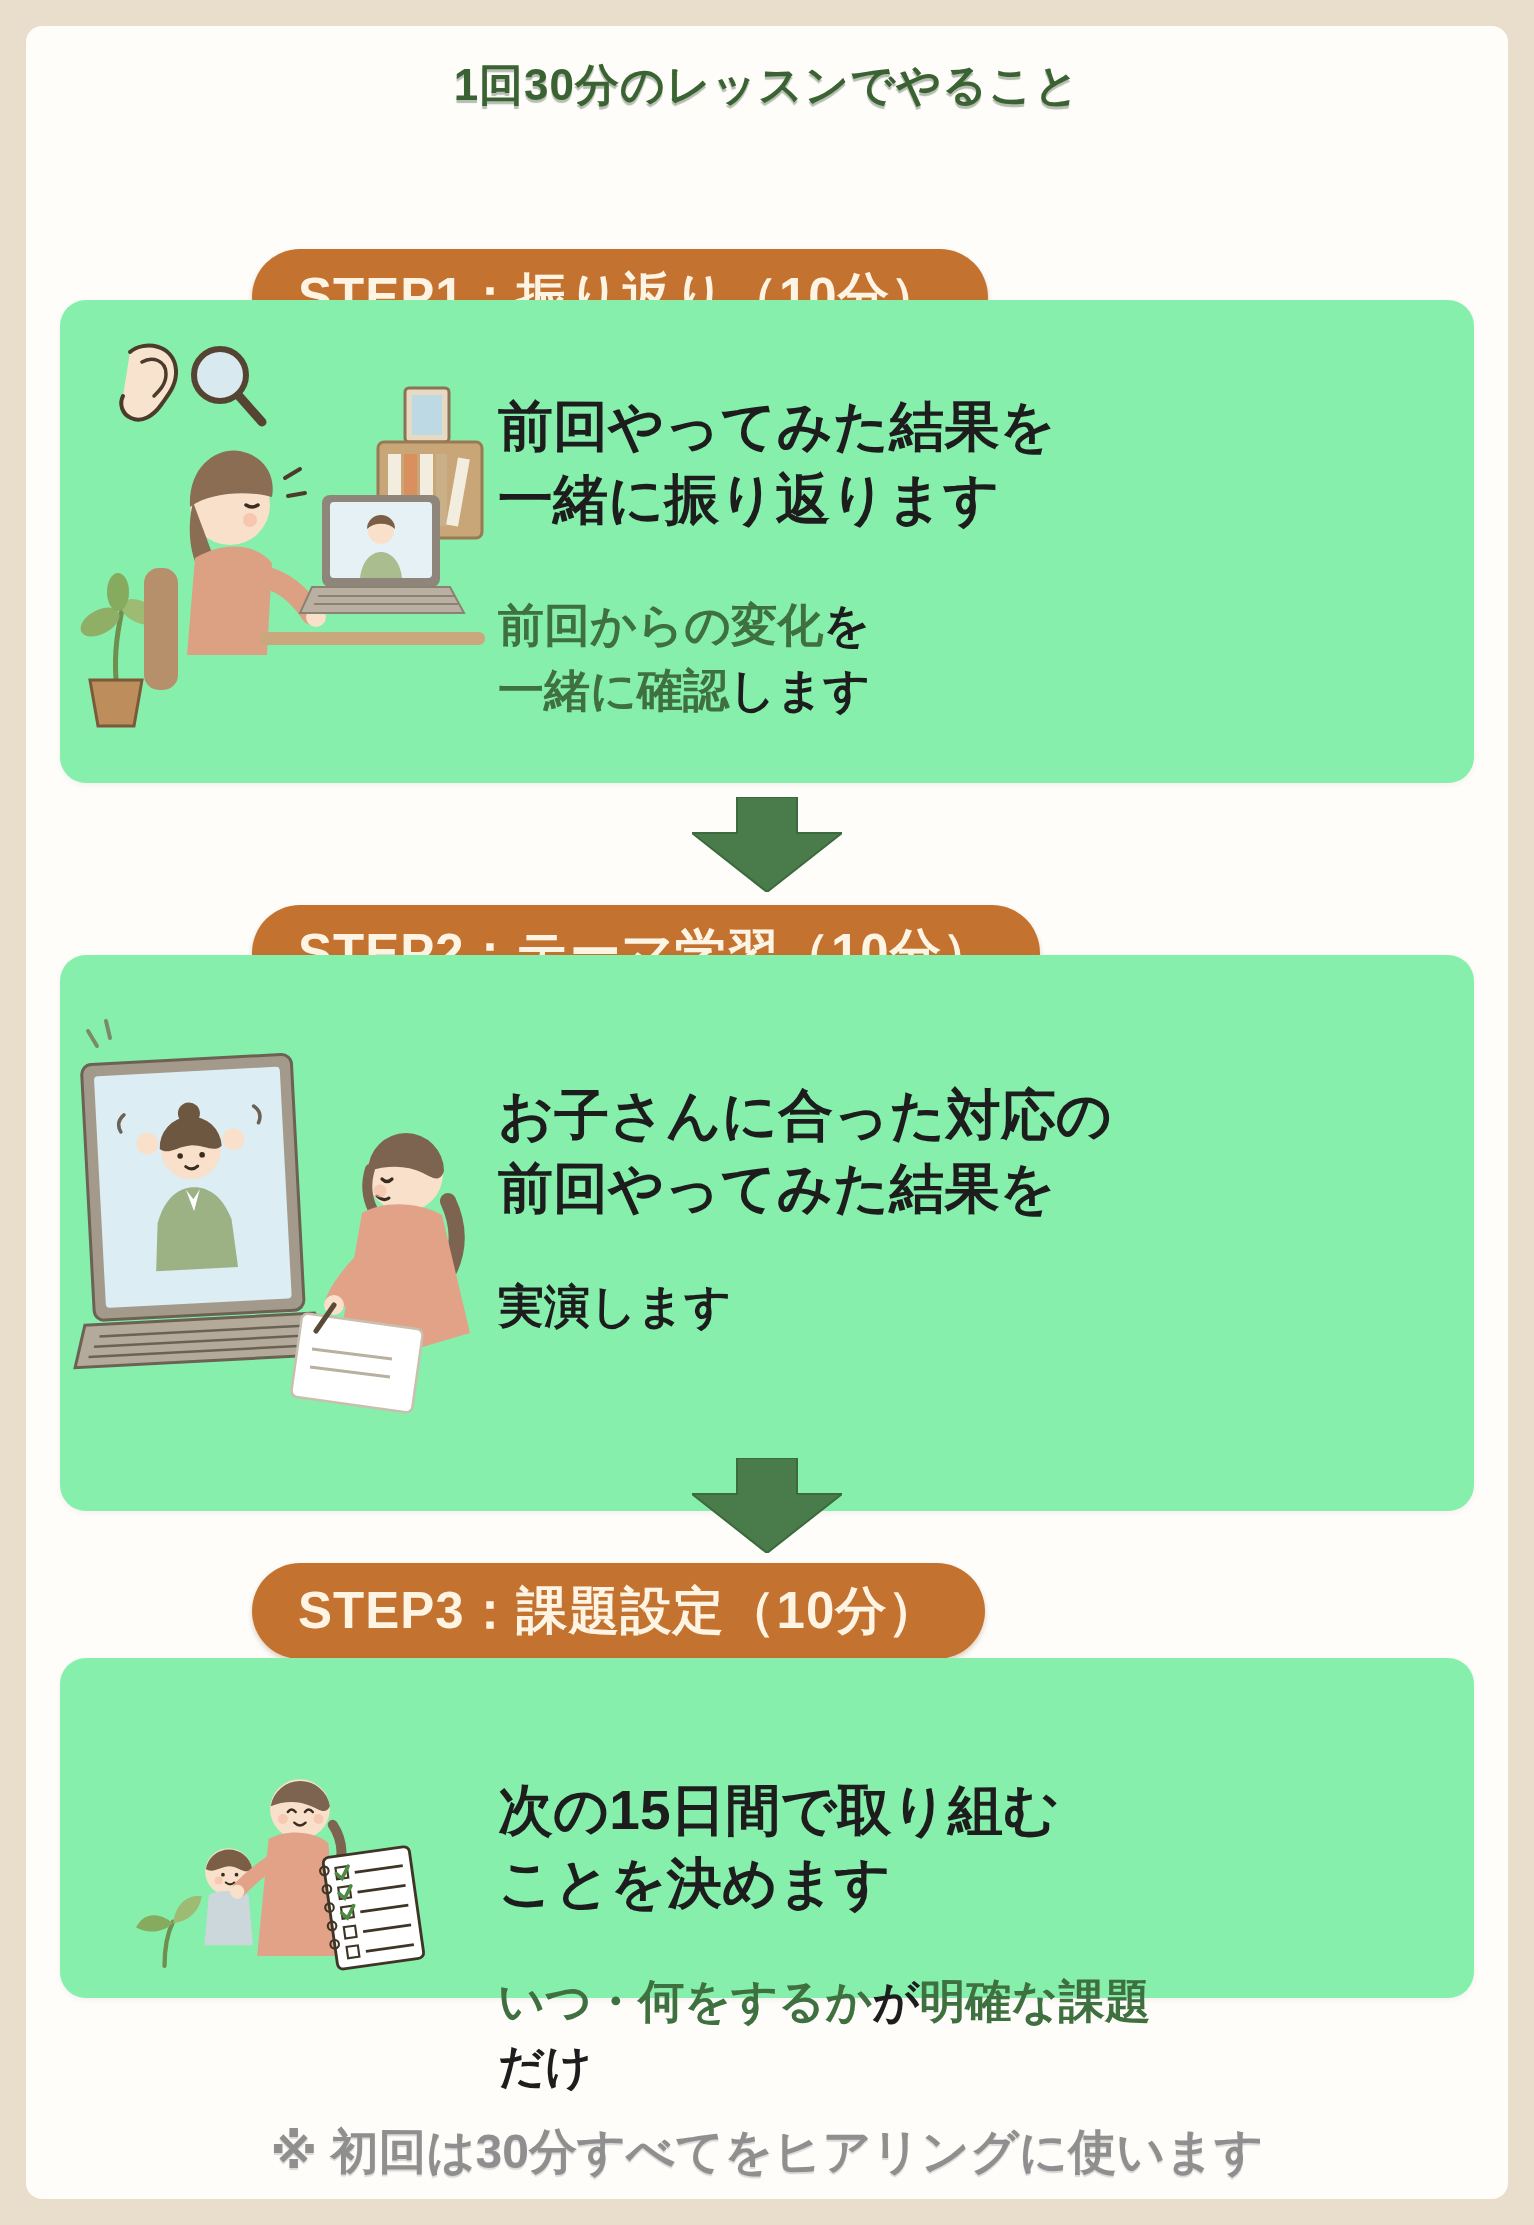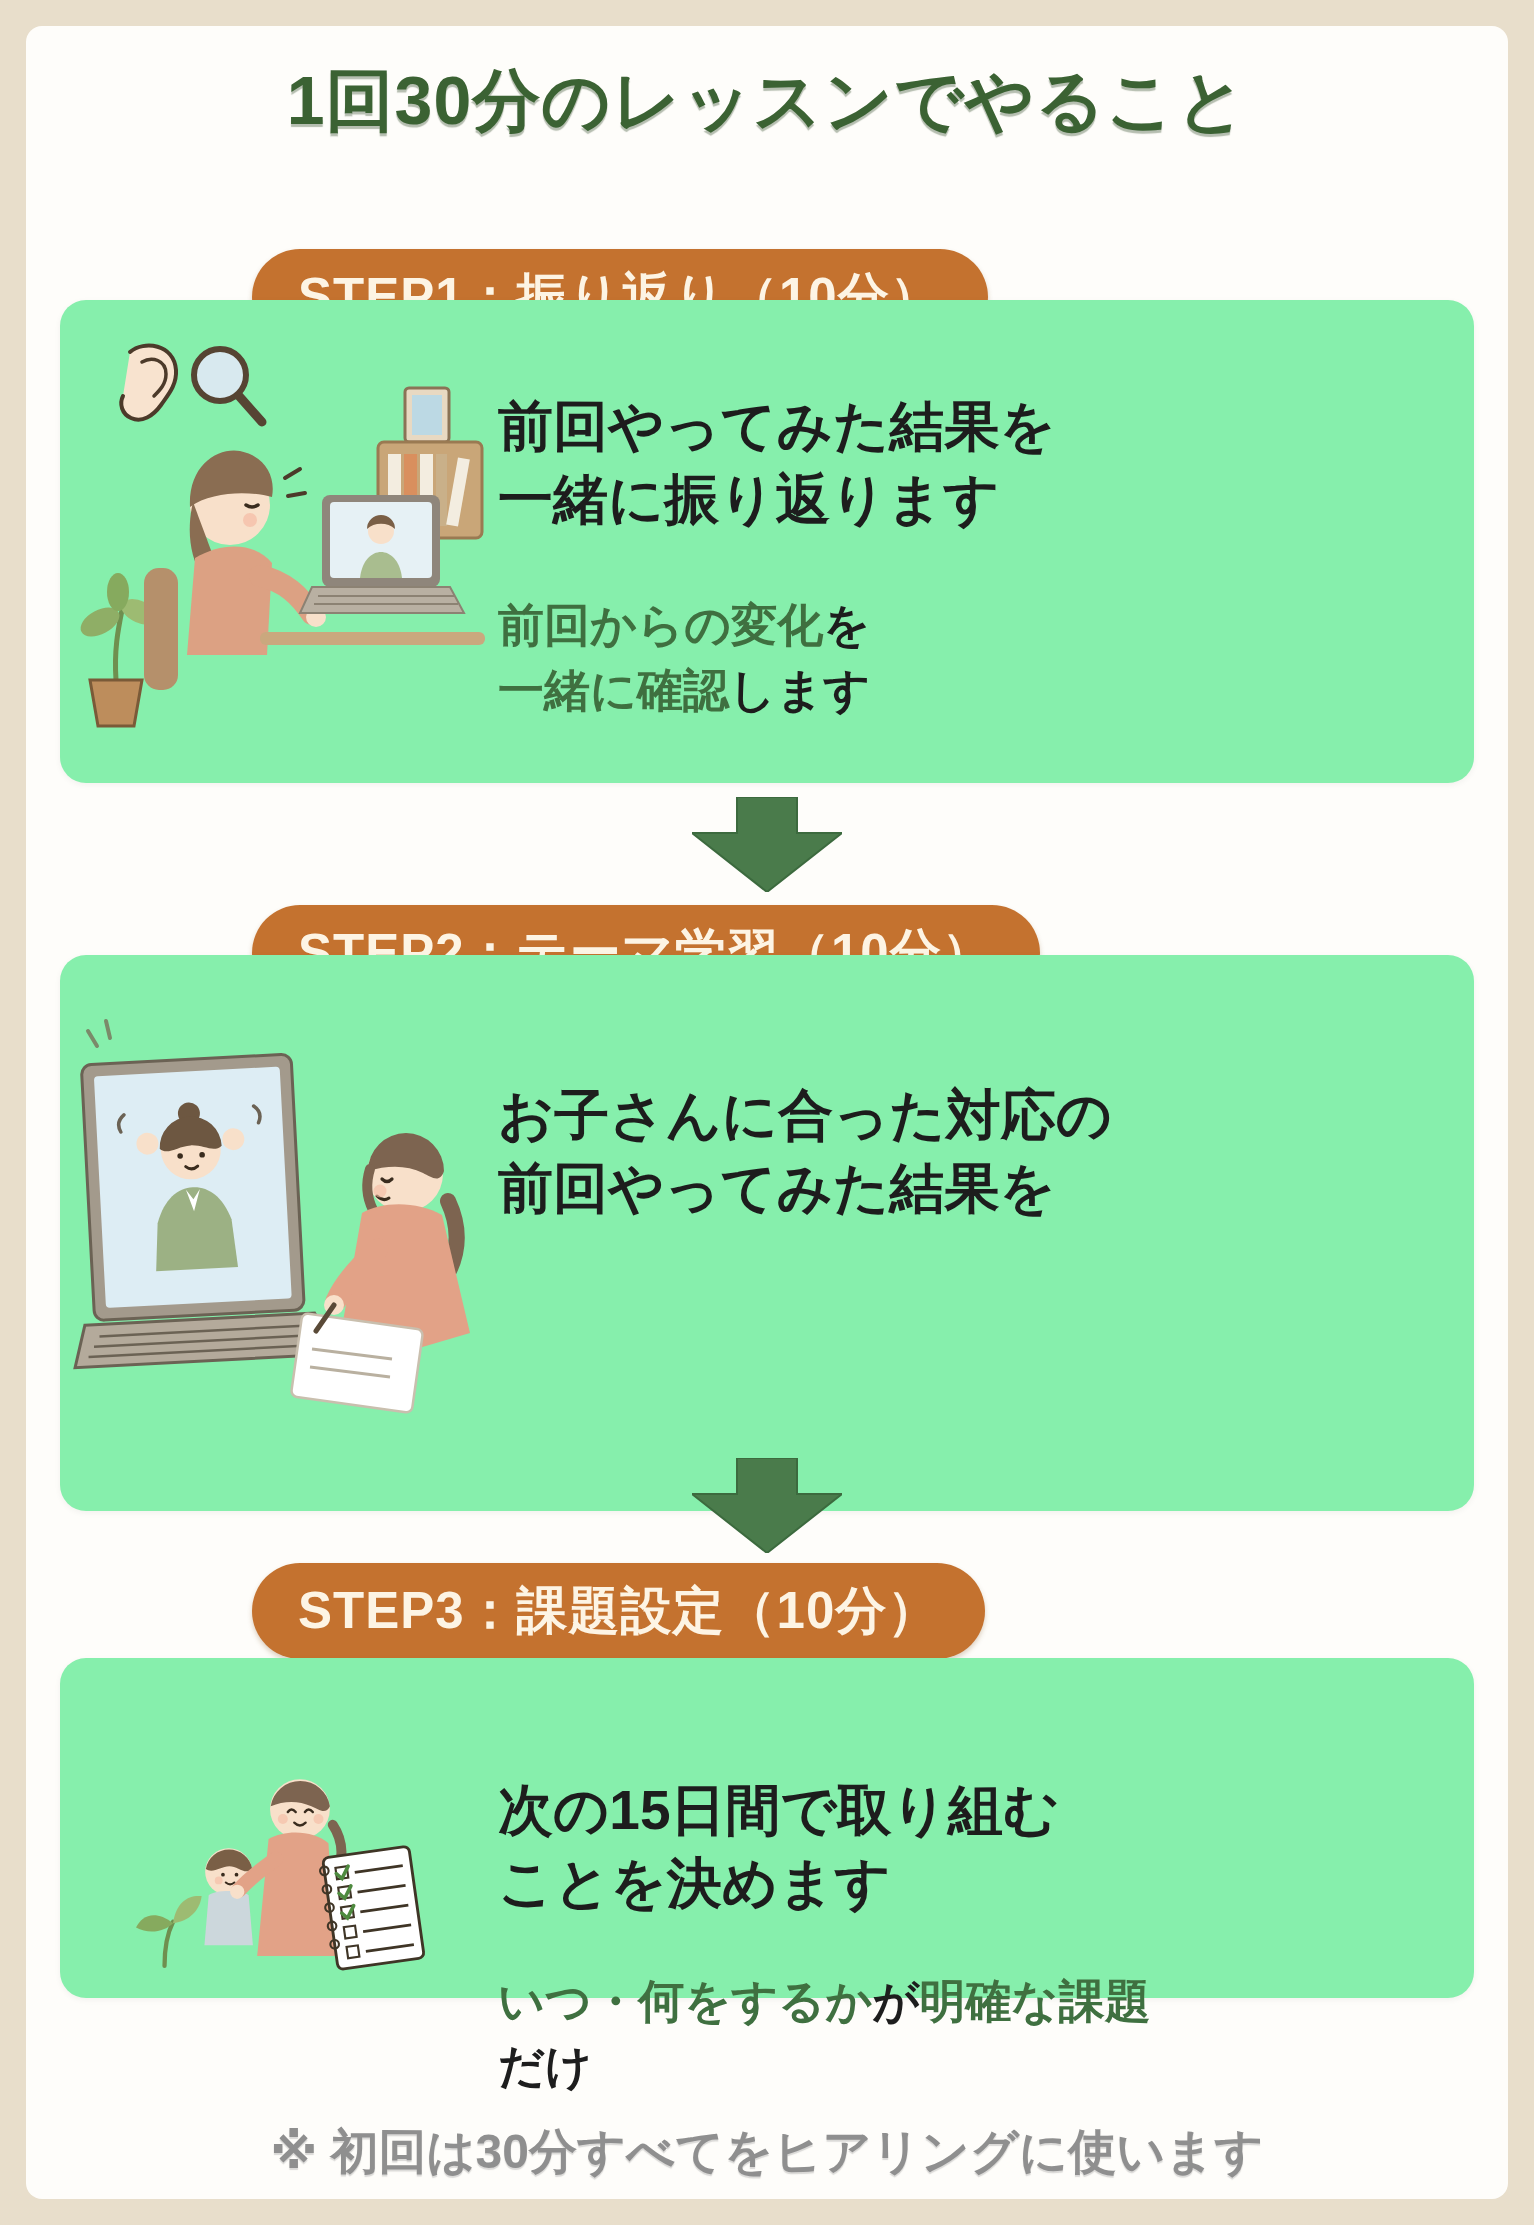--- a/index.html
+++ b/index.html
@@ -7,21 +7,21 @@
     width:1534px;height:2225px;position:relative;overflow:hidden;
     background:#e8decb;
     font-family:"Liberation Sans","DejaVu Sans",sans-serif;
   }
   .panel{
     position:absolute;left:26px;top:26px;right:26px;bottom:26px;
     background:#fefdfa;border-radius:16px;
   }
   .title{
     position:absolute;top:56px;left:0;width:100%;margin:0;
-    text-align:center;font-size:68px;font-weight:bold;color:#3b6233;
+    text-align:center;font-size:44px;font-weight:bold;color:#3b6233;
     text-shadow:0 3px 1px rgba(45,72,38,.35);letter-spacing:1px;
   }
   .badge{
     position:absolute;left:252px;height:96px;line-height:96px;
     padding:0 46px;border-radius:50px;background:#c4722f;
     color:#fdf4e4;font-size:51px;font-weight:bold;letter-spacing:1px;
     box-shadow:0 3px 5px rgba(120,70,20,.25);white-space:nowrap;
   }
   .badge1{top:249px}.badge2{top:905px}.badge3{top:1563px}
   .card{
@@ -171,20 +171,21 @@
           <line x1="274" y1="316" x2="256" y2="342" stroke="#5a4a38" stroke-width="5" stroke-linecap="round"></line>
         </g>
       </svg>
     </div>
     <div class="textcol">
       <div class="main">
         <div>お子さんに合った対応の</div>
         <div>前回やってみた結果を</div>
       </div>
       <div class="sub">
+        <div><span class="k">実演します</span></div>
       </div>
     </div>
   </section>
 
   <div class="arrow arrow2">
     <svg viewBox="0 0 150 95">
         <path d="M45 0h60v36h45L75 95 0 36h45z" fill="#4a7b4b" stroke="#3c6a3e" stroke-width="2"></path>
       </svg>
   </div>
 

